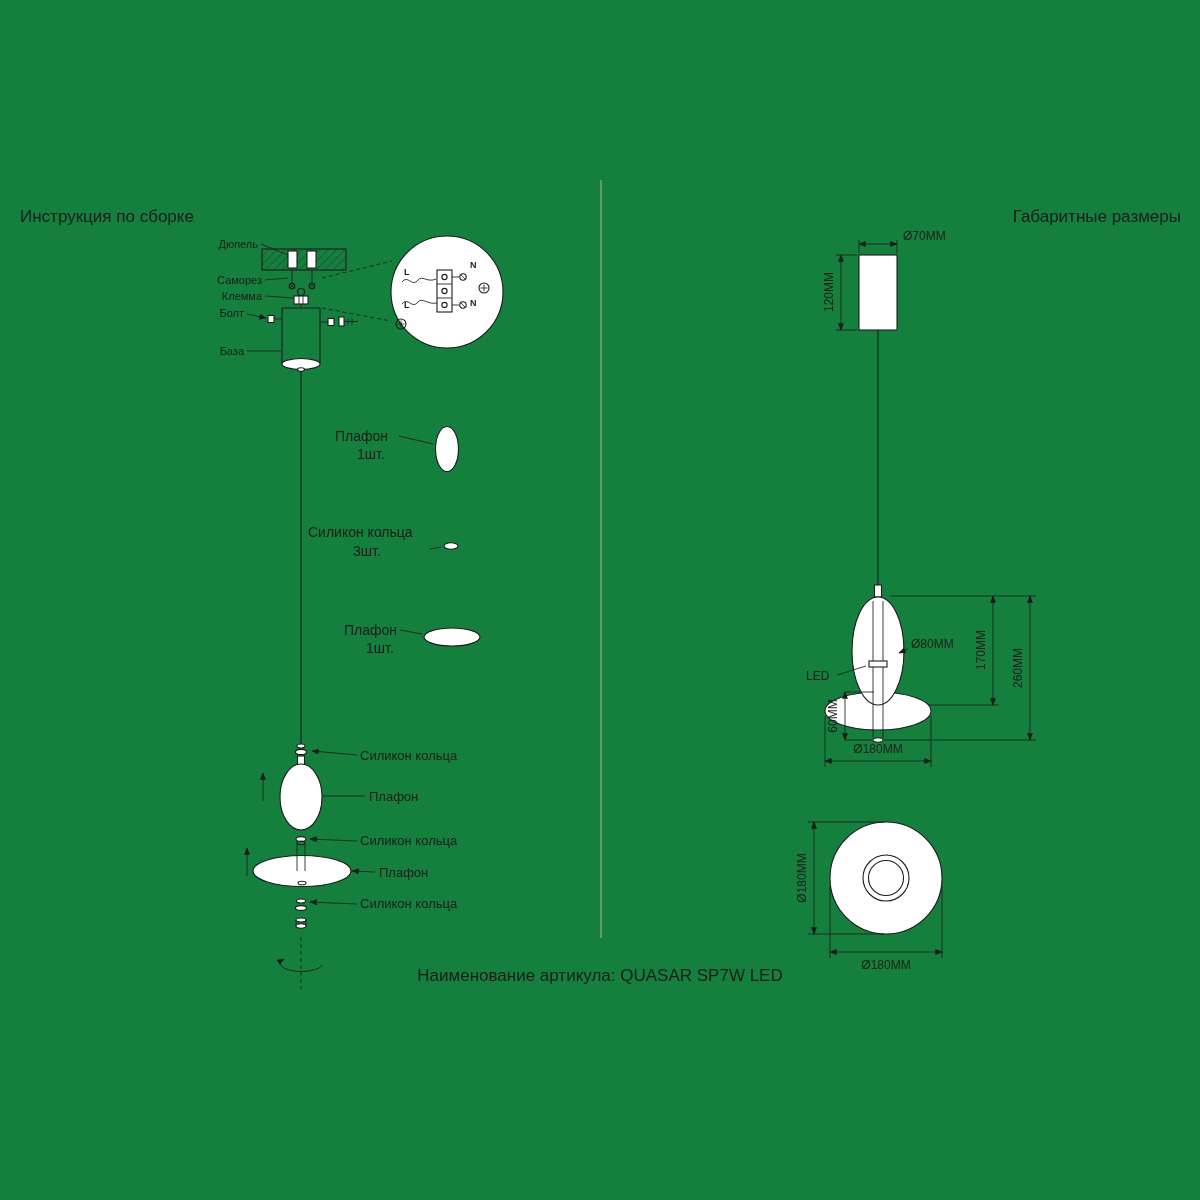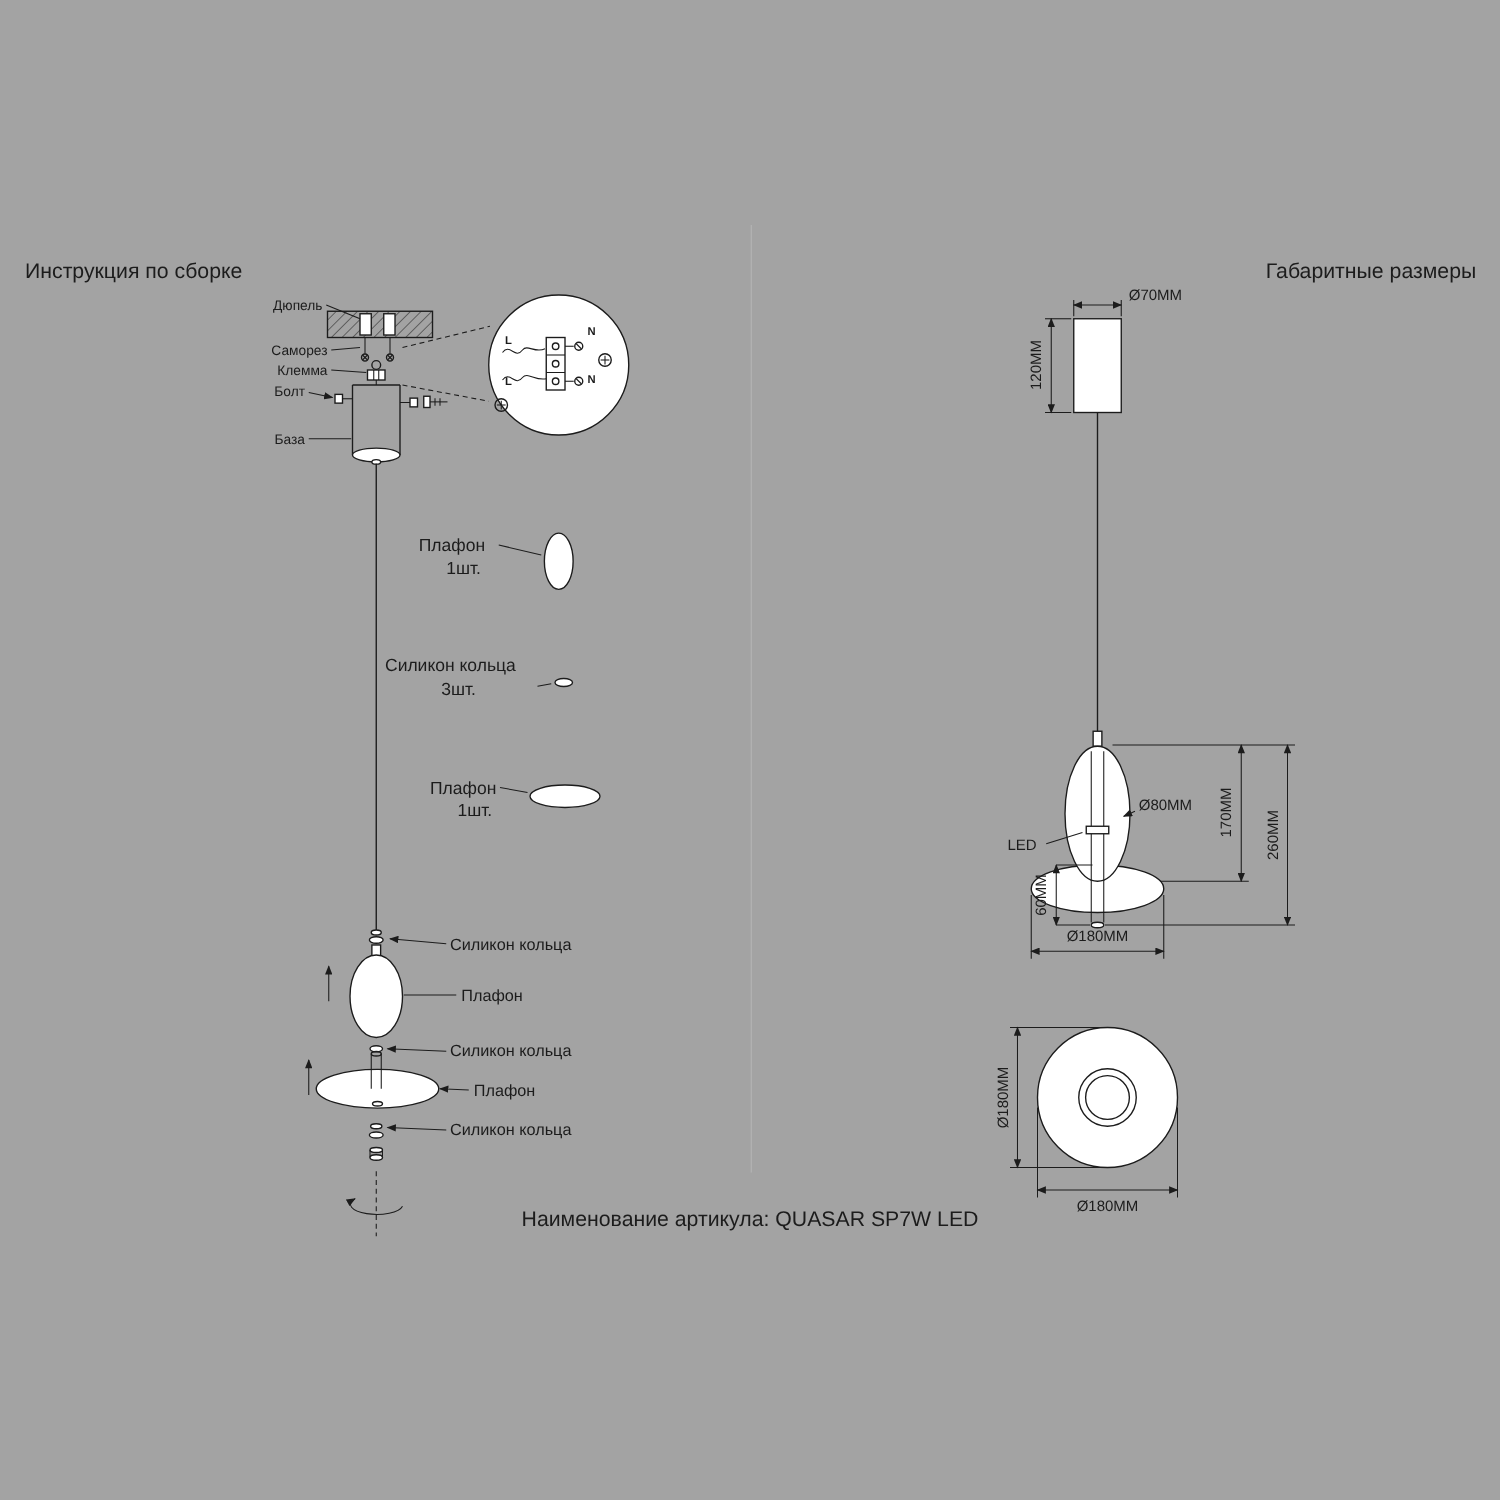--- a/index.html
+++ b/index.html
@@ -1,16 +1,16 @@
 <!DOCTYPE html>
 <html><head>
 <meta charset="utf-8">
 <style>
   html,body{margin:0;padding:0;background:#fff;}
-  .sheet{position:relative;width:1200px;height:1200px;background:#a3a3a3;overflow:hidden;
+  .sheet{position:relative;width:1200px;height:1200px;background:#15803d;overflow:hidden;
          font-family:"Liberation Sans",sans-serif;}
   svg{position:absolute;left:0;top:0;}
   svg text{fill:#1c1c1c;font-family:"Liberation Sans",sans-serif;}
   .t-title{font-size:17px;font-weight:500;}
   .t-callout{font-size:11px;}
   .t-part{font-size:14px;}
   .t-stack{font-size:13px;}
   .t-dim{font-size:12px;}
   .t-tiny{font-size:9px;font-weight:700;}
   .t-footer{font-size:17px;}

